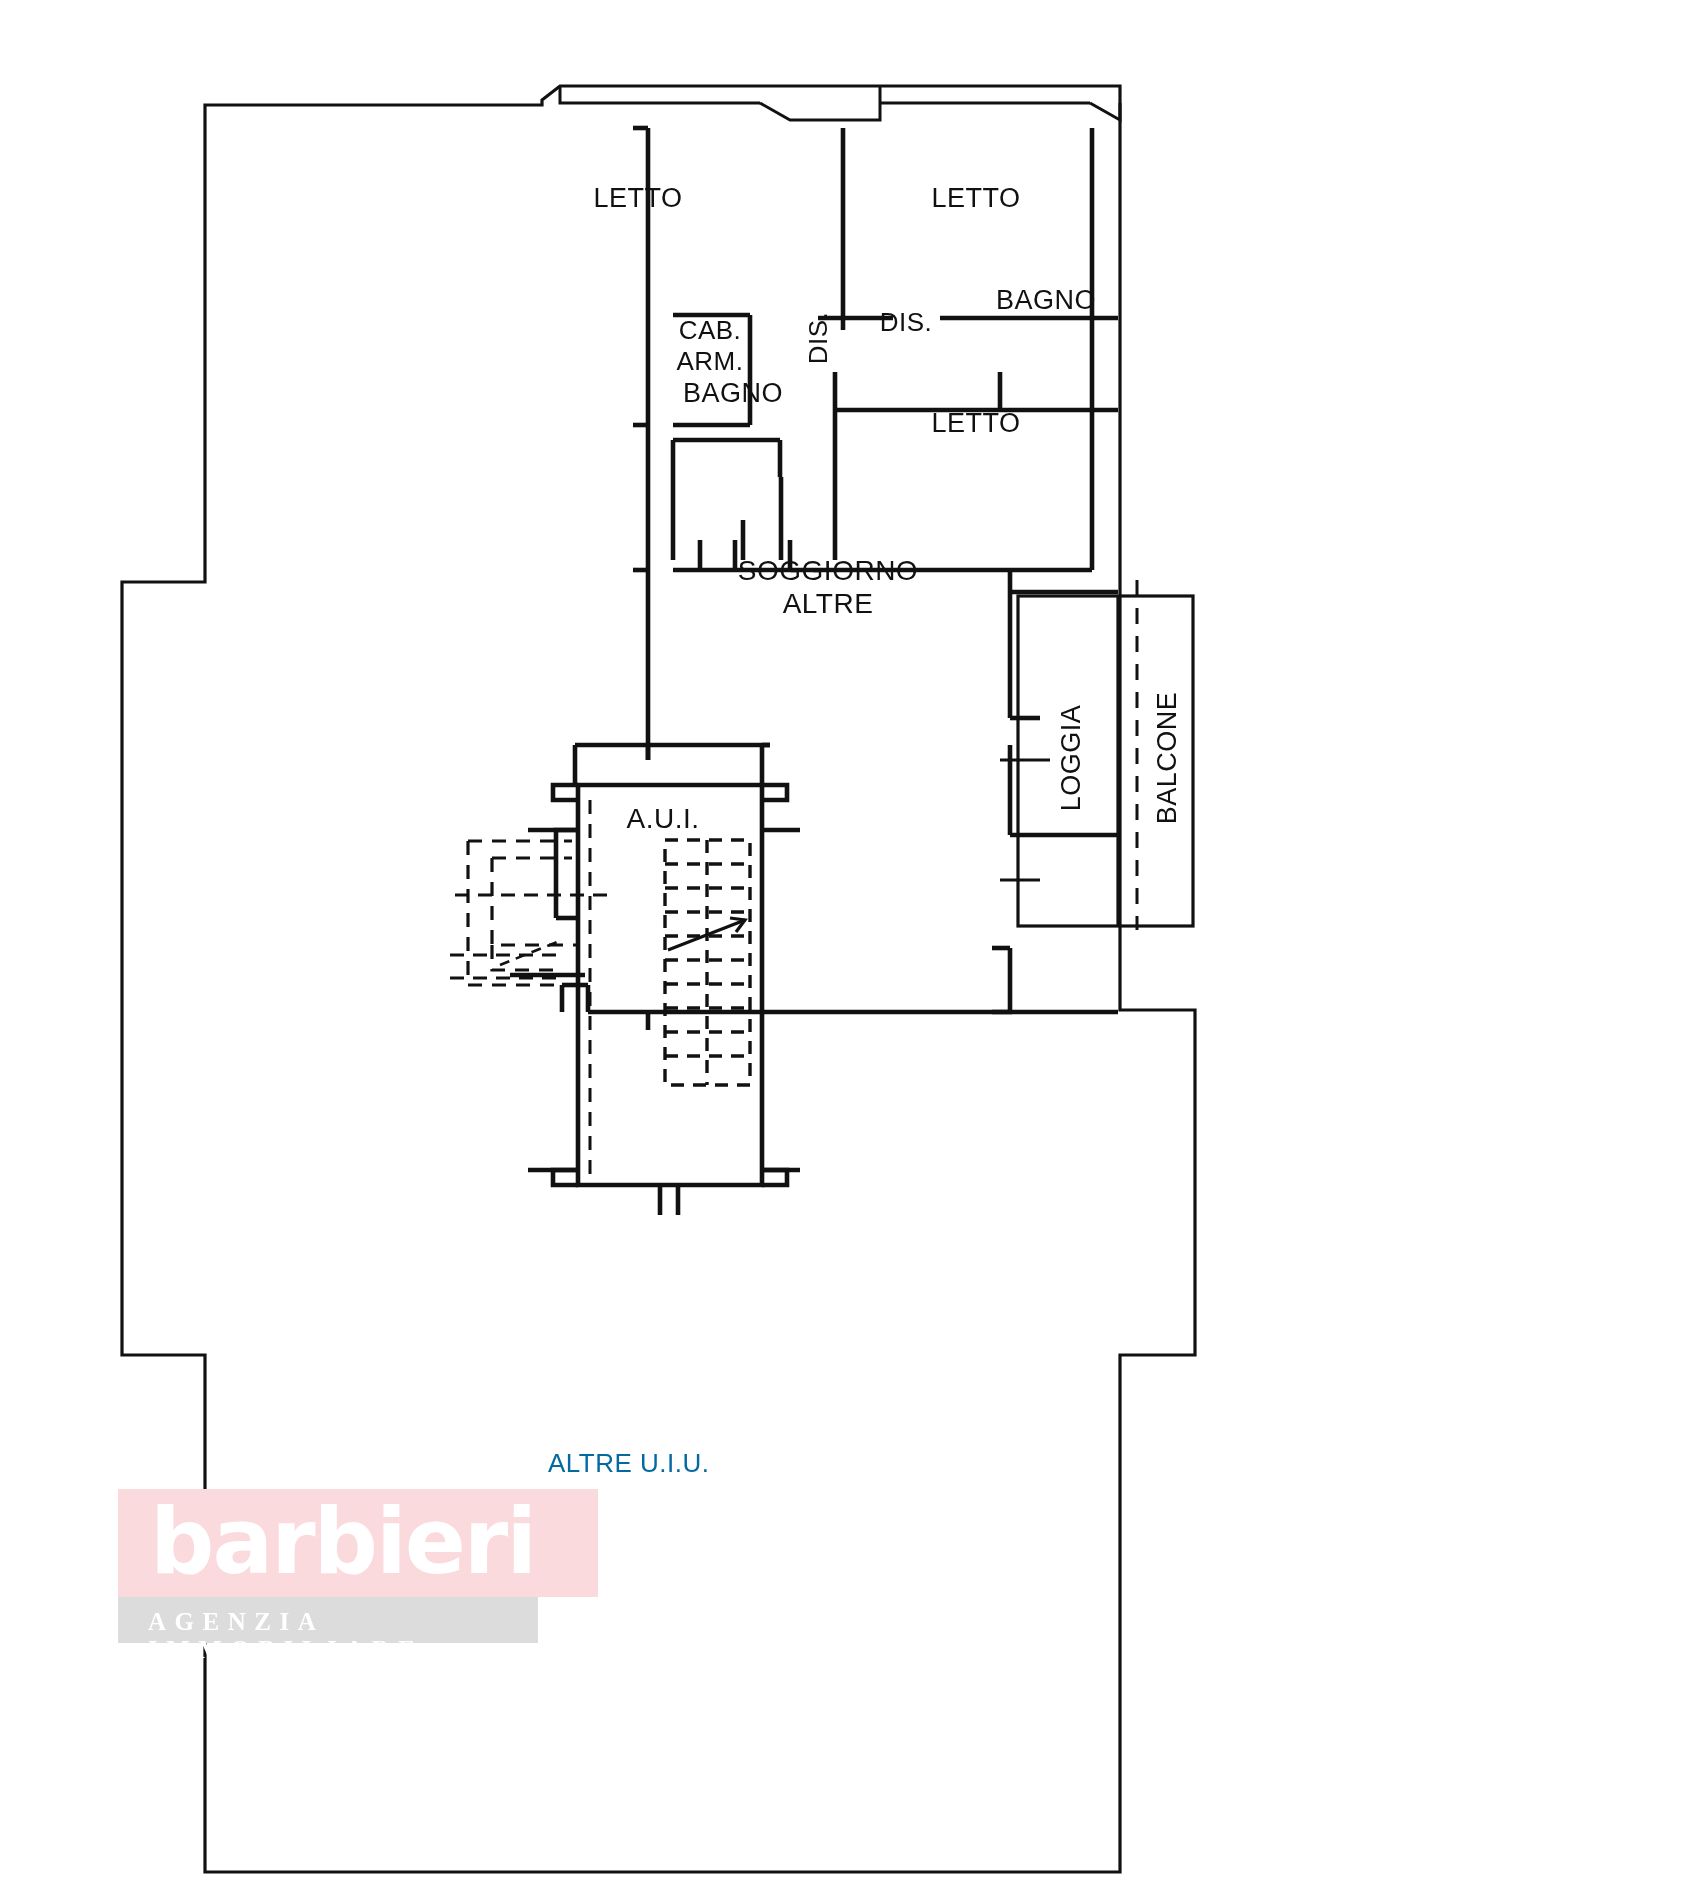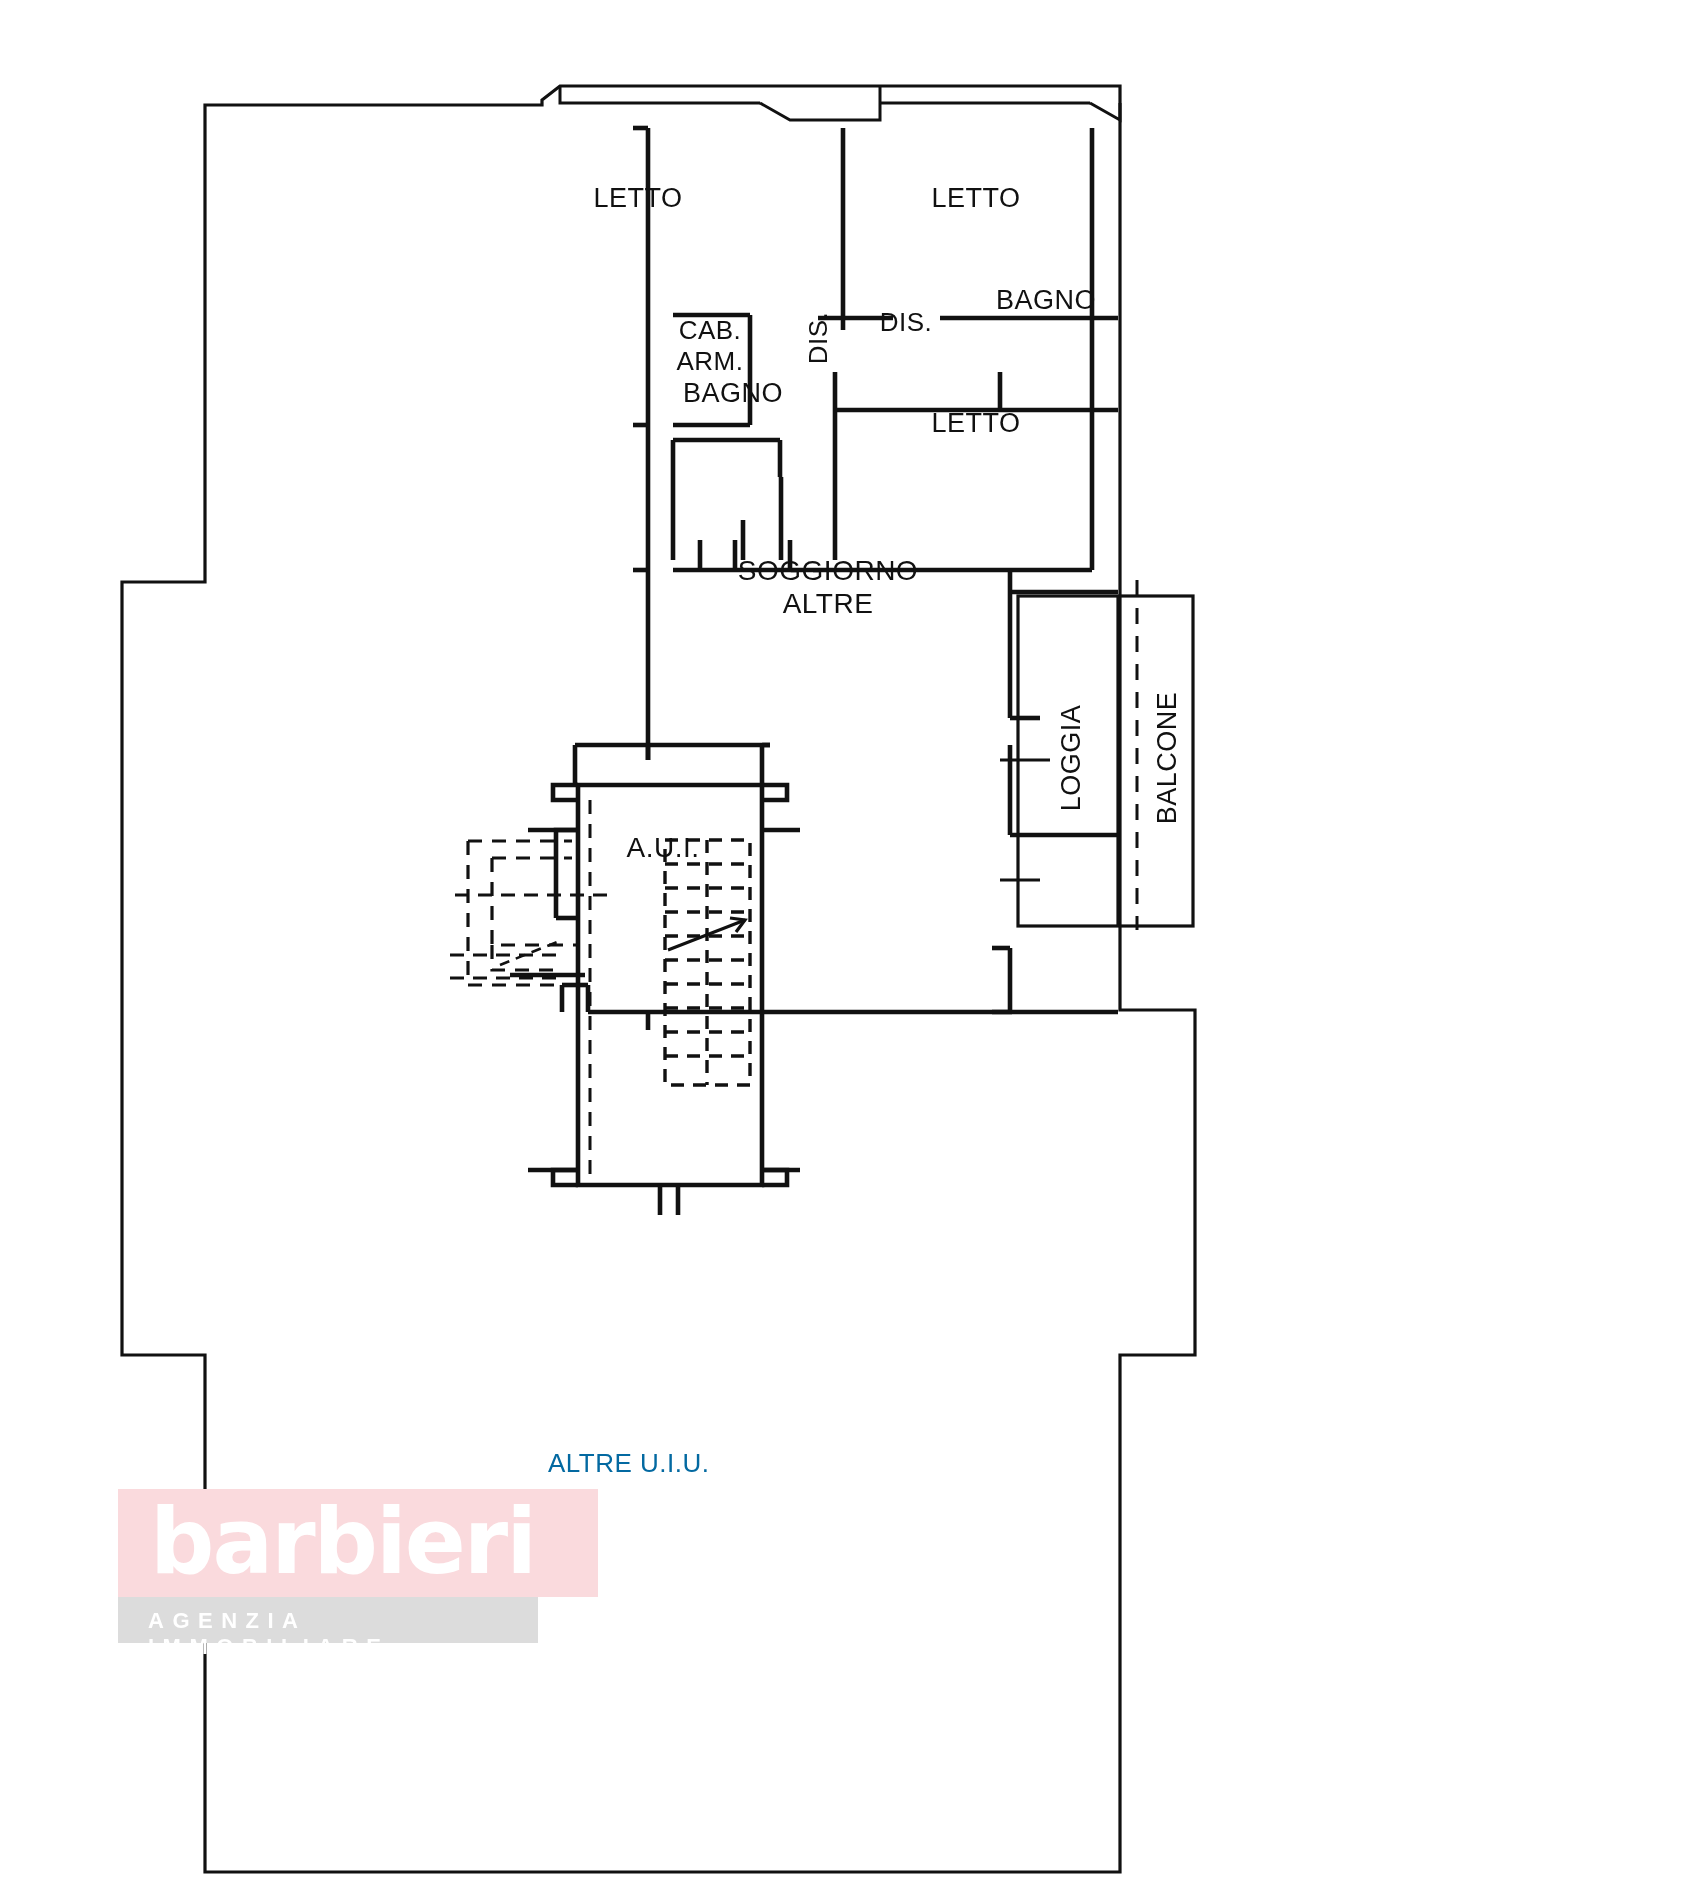--- a/index.html
+++ b/index.html
@@ -65,22 +65,22 @@
   #wm-sub {
     width: 420px;
     height: 46px;
     background: #dcdcdc;
     position: relative;
   }
   #wm-sub-text {
     position: absolute;
     left: 30px;
     top: 11px;
-    font-family: Liberation Sans, sans-serif;
-    font-size: 22px;
+    font-family: Liberation Serif, serif;
+    font-size: 25px;
     font-weight: bold;
     letter-spacing: 8.5px;
     color: #ffffff;
   }
   #altre-label {
     position: absolute;
     left: 548px;
     top: 1448px;
     font-size: 26px;
     color: #0369a1;
@@ -292,21 +292,21 @@
 
   <div class="room-label" style="left:976px; top:408px; font-size:27px; transform:translate(-50%,0);">LETTO</div>
 
   <div class="room-label" style="left:828px; top:554px; font-size:28px; transform:translate(-50%,0); white-space:pre-line;">SOGGIORNO
 ALTRE</div>
 
   <div class="room-label vert-label" style="left:1072px; top:758px; font-size:27px; transform:translate(-50%,-50%) rotate(-90deg);">LOGGIA</div>
 
   <div class="room-label vert-label" style="left:1168px; top:758px; font-size:27px; transform:translate(-50%,-50%) rotate(-90deg);">BALCONE</div>
 
-  <div class="room-label" style="left:663px; top:802px; font-size:28px; transform:translate(-50%,0);margin-top:29px;">A.U.I.</div>
+  <div class="room-label" style="left:663px; top:802px; font-size:28px; transform:translate(-50%,0);">A.U.I.</div>
 
   <div id="altre-label">ALTRE U.I.U.</div>
 
   <div id="watermark">
     <div id="wm-main">
       <div id="wm-word">barbieri</div>
     </div>
     <div id="wm-sub">
       <div id="wm-sub-text">AGENZIA IMMOBILIARE</div>
     </div>

